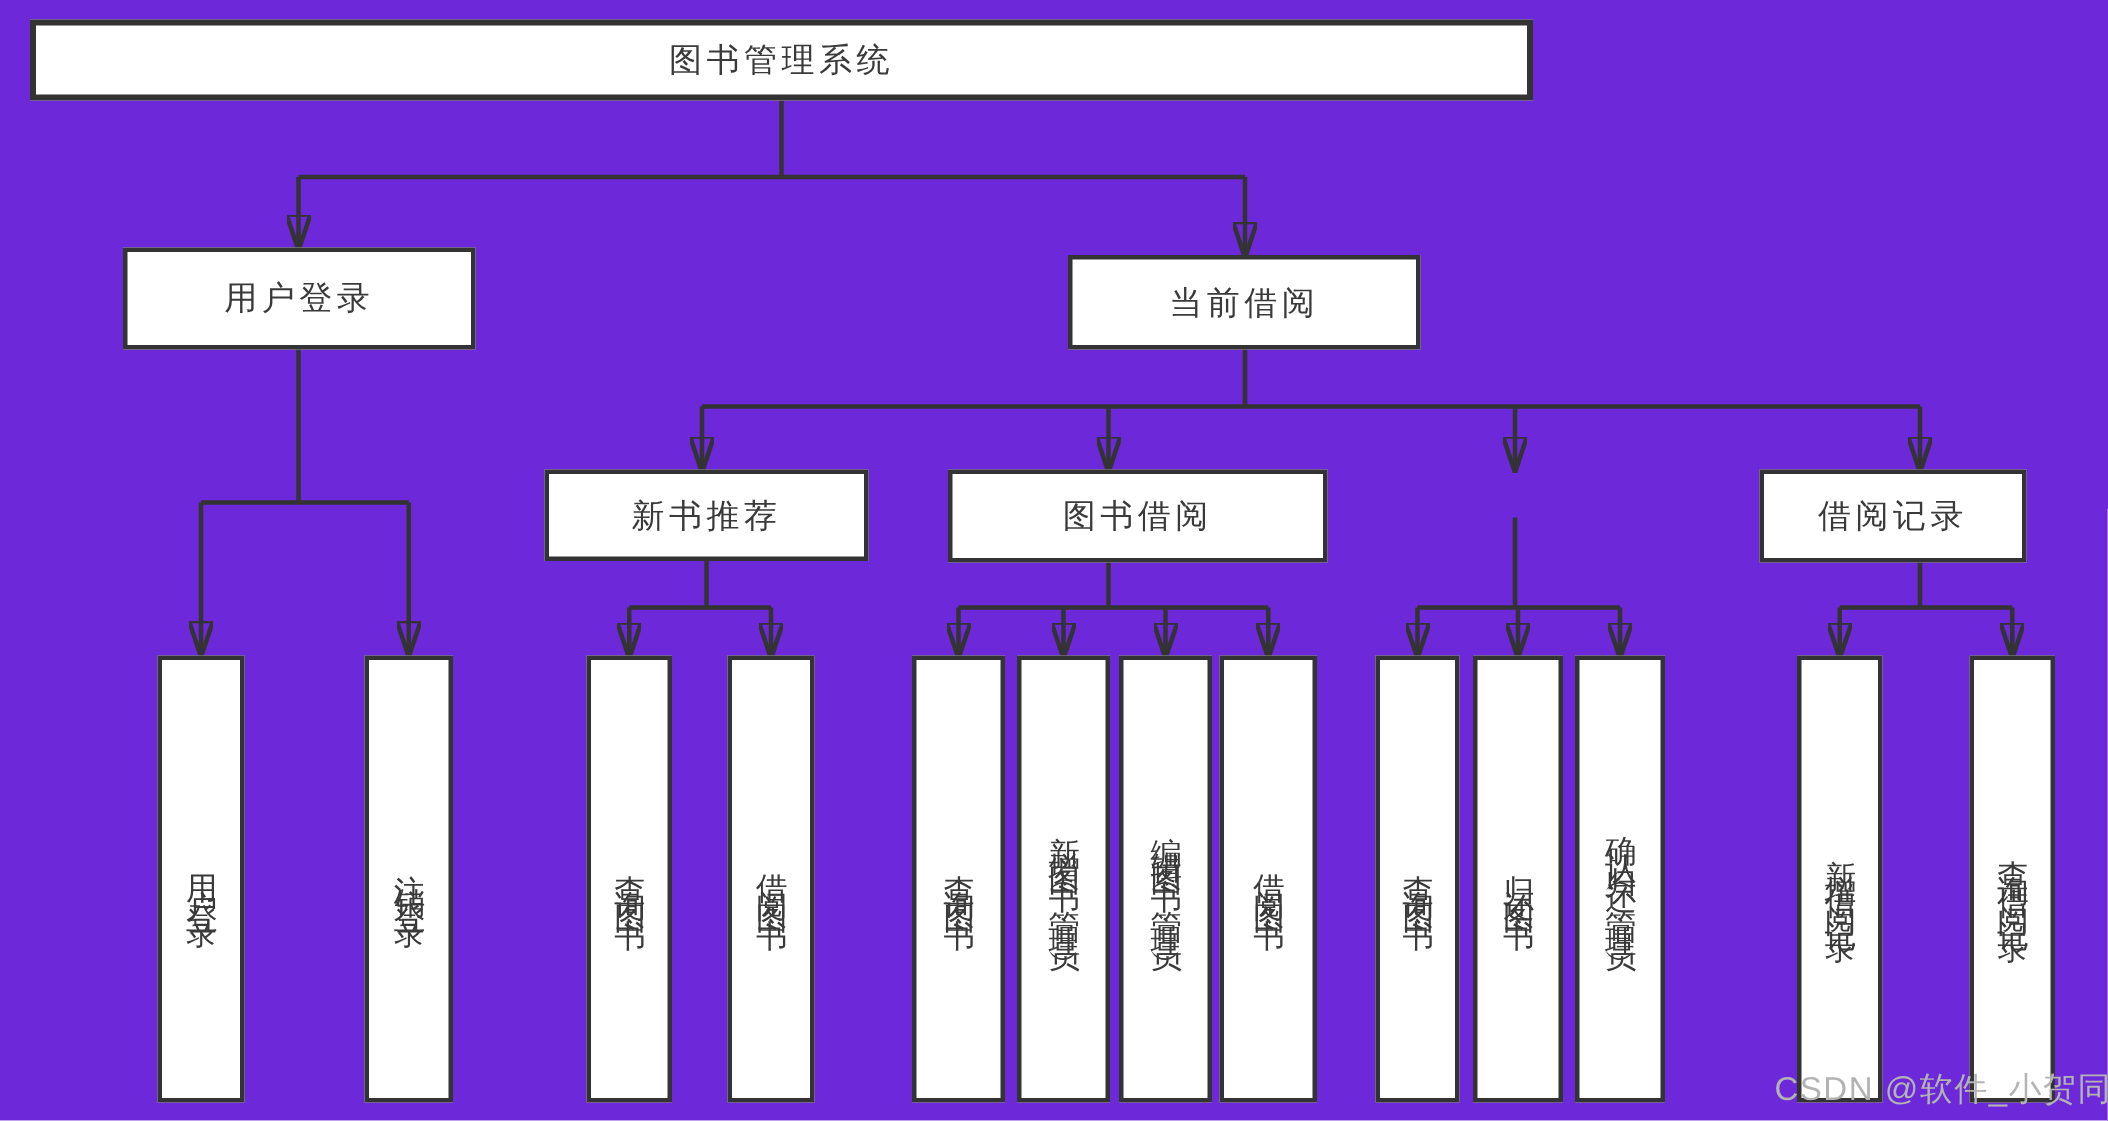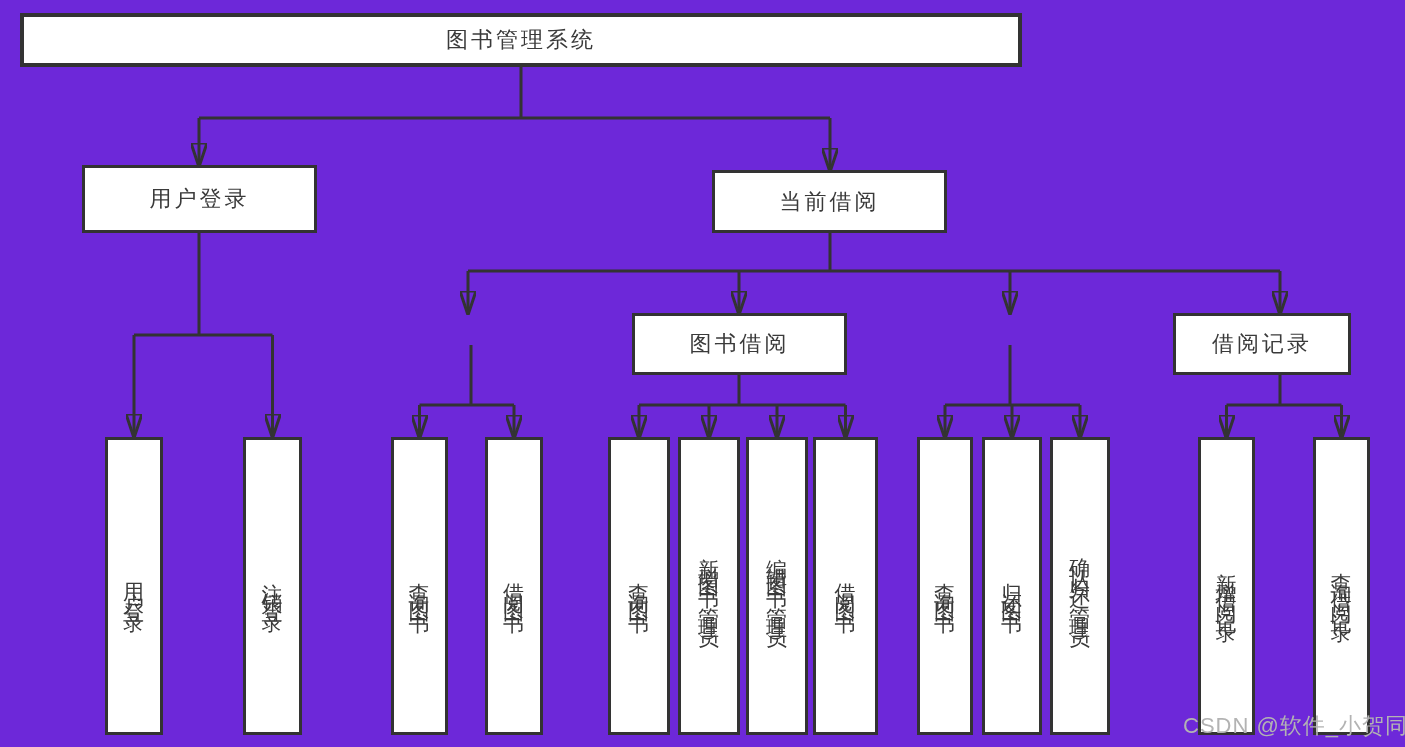--- a/index.html
+++ b/index.html
@@ -86,21 +86,22 @@
     <path d="M1280,345 V405 M1226.5,405 H1341.5"></path>
     <line x1="1226.5" y1="405" x2="1226.5" y2="438" marker-end="url(#arrow)"></line>
     <line x1="1341.5" y1="405" x2="1341.5" y2="438" marker-end="url(#arrow)"></line>
   </svg>
 
   <div class="box root-box h-box" style="left:20px;top:13px;width:1002px;height:54px;">图书管理系统</div>
 
   <div class="box h-box" style="left:82px;top:165px;width:235px;height:68px;">用户登录</div>
   <div class="box h-box" style="left:712px;top:170px;width:235px;height:63px;">当前借阅</div>
 
-  <div class="box h-box" style="left:632px;top:313px;width:215px;height:62px;">图书借阅</div>
+  <div class="box h-box" style="left:363px;top:313px;width:216px;height:61px;">新书推荐</div>
+  <div class="box h-box" style="left:632px;top:313px;width:253px;height:62px;">图书借阅</div>
   <div class="box h-box" style="left:1173px;top:313px;width:178px;height:62px;">借阅记录</div>
 
   <div class="box v-box" style="left:105px;top:437px;width:58px;height:298px;">
     <span class="v-label">用户登录</span>
   </div>
   <div class="box v-box" style="left:243px;top:437px;width:59px;height:298px;">
     <span class="v-label">注销登录</span>
   </div>
 
   <div class="box v-box" style="left:391px;top:437px;width:57px;height:298px;">

